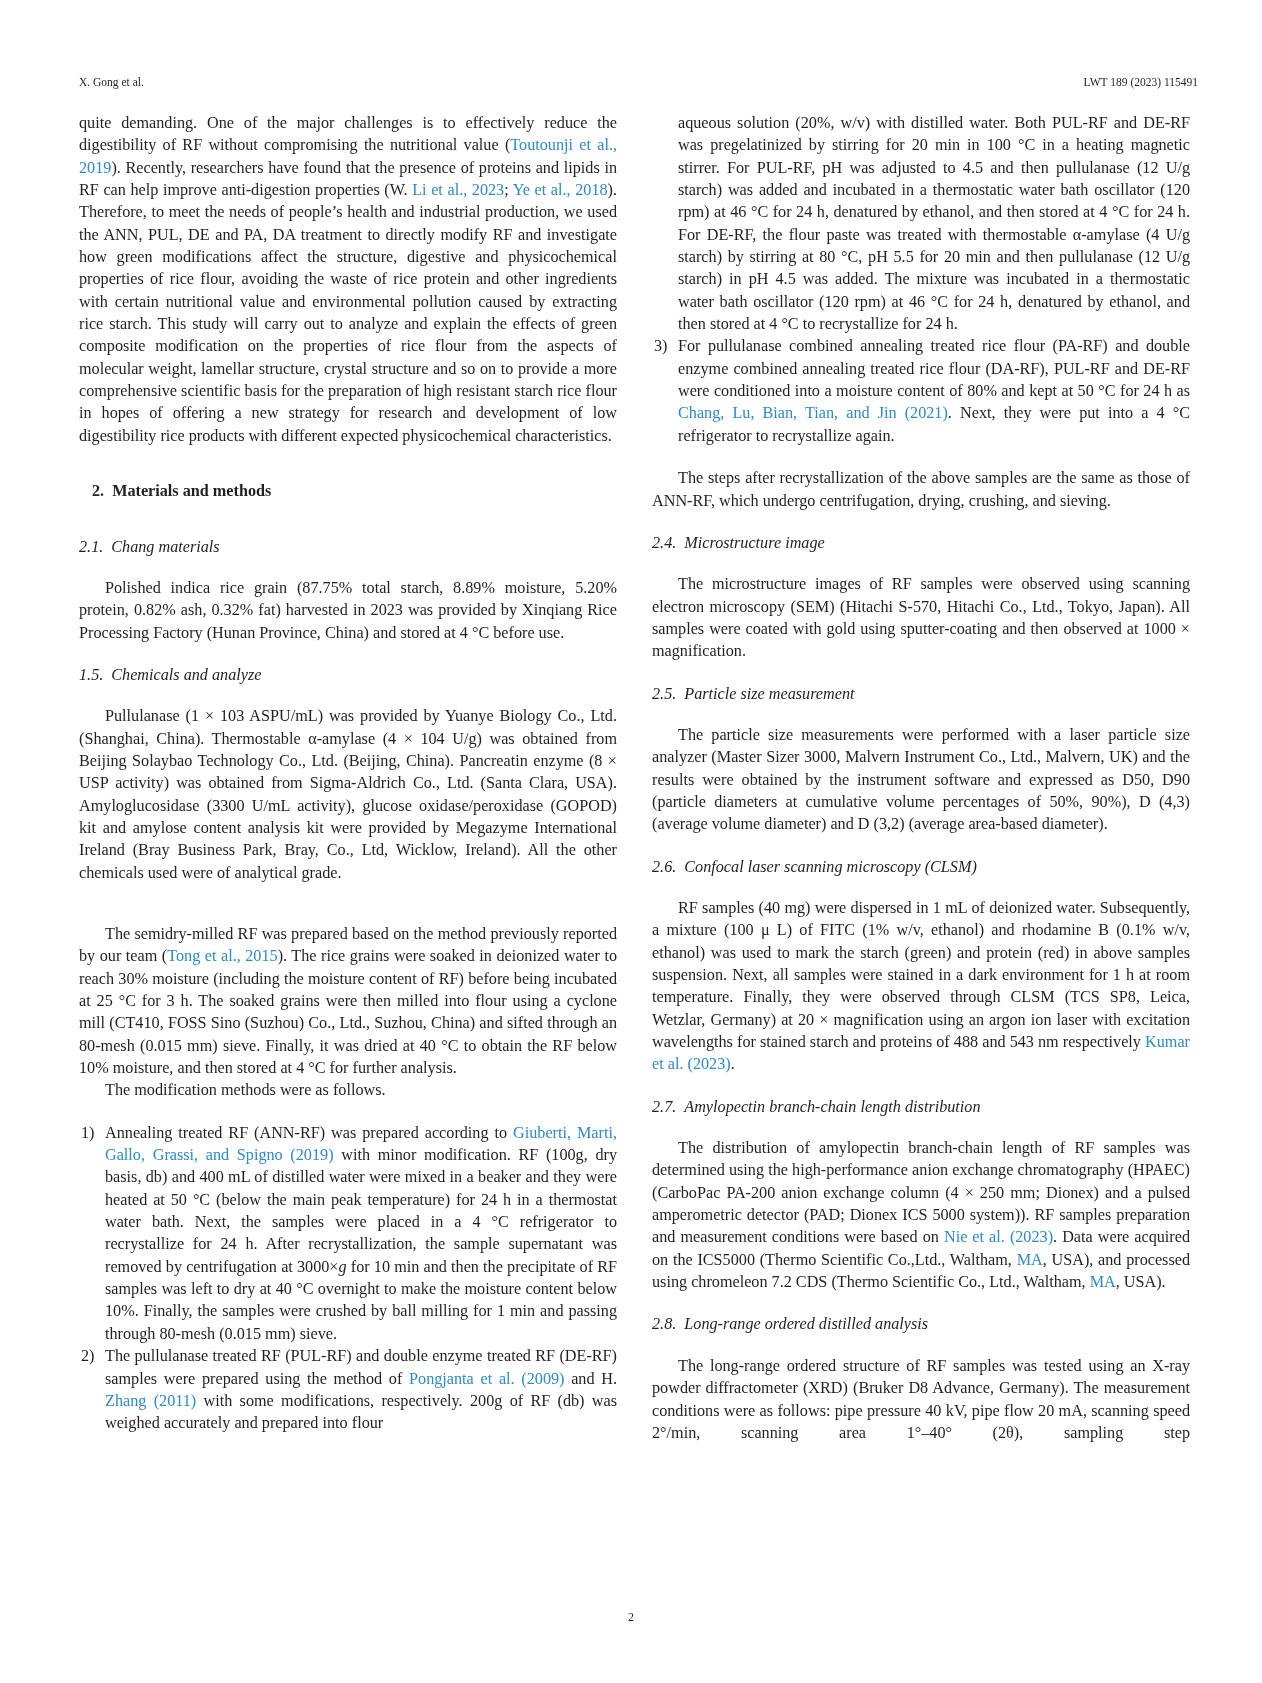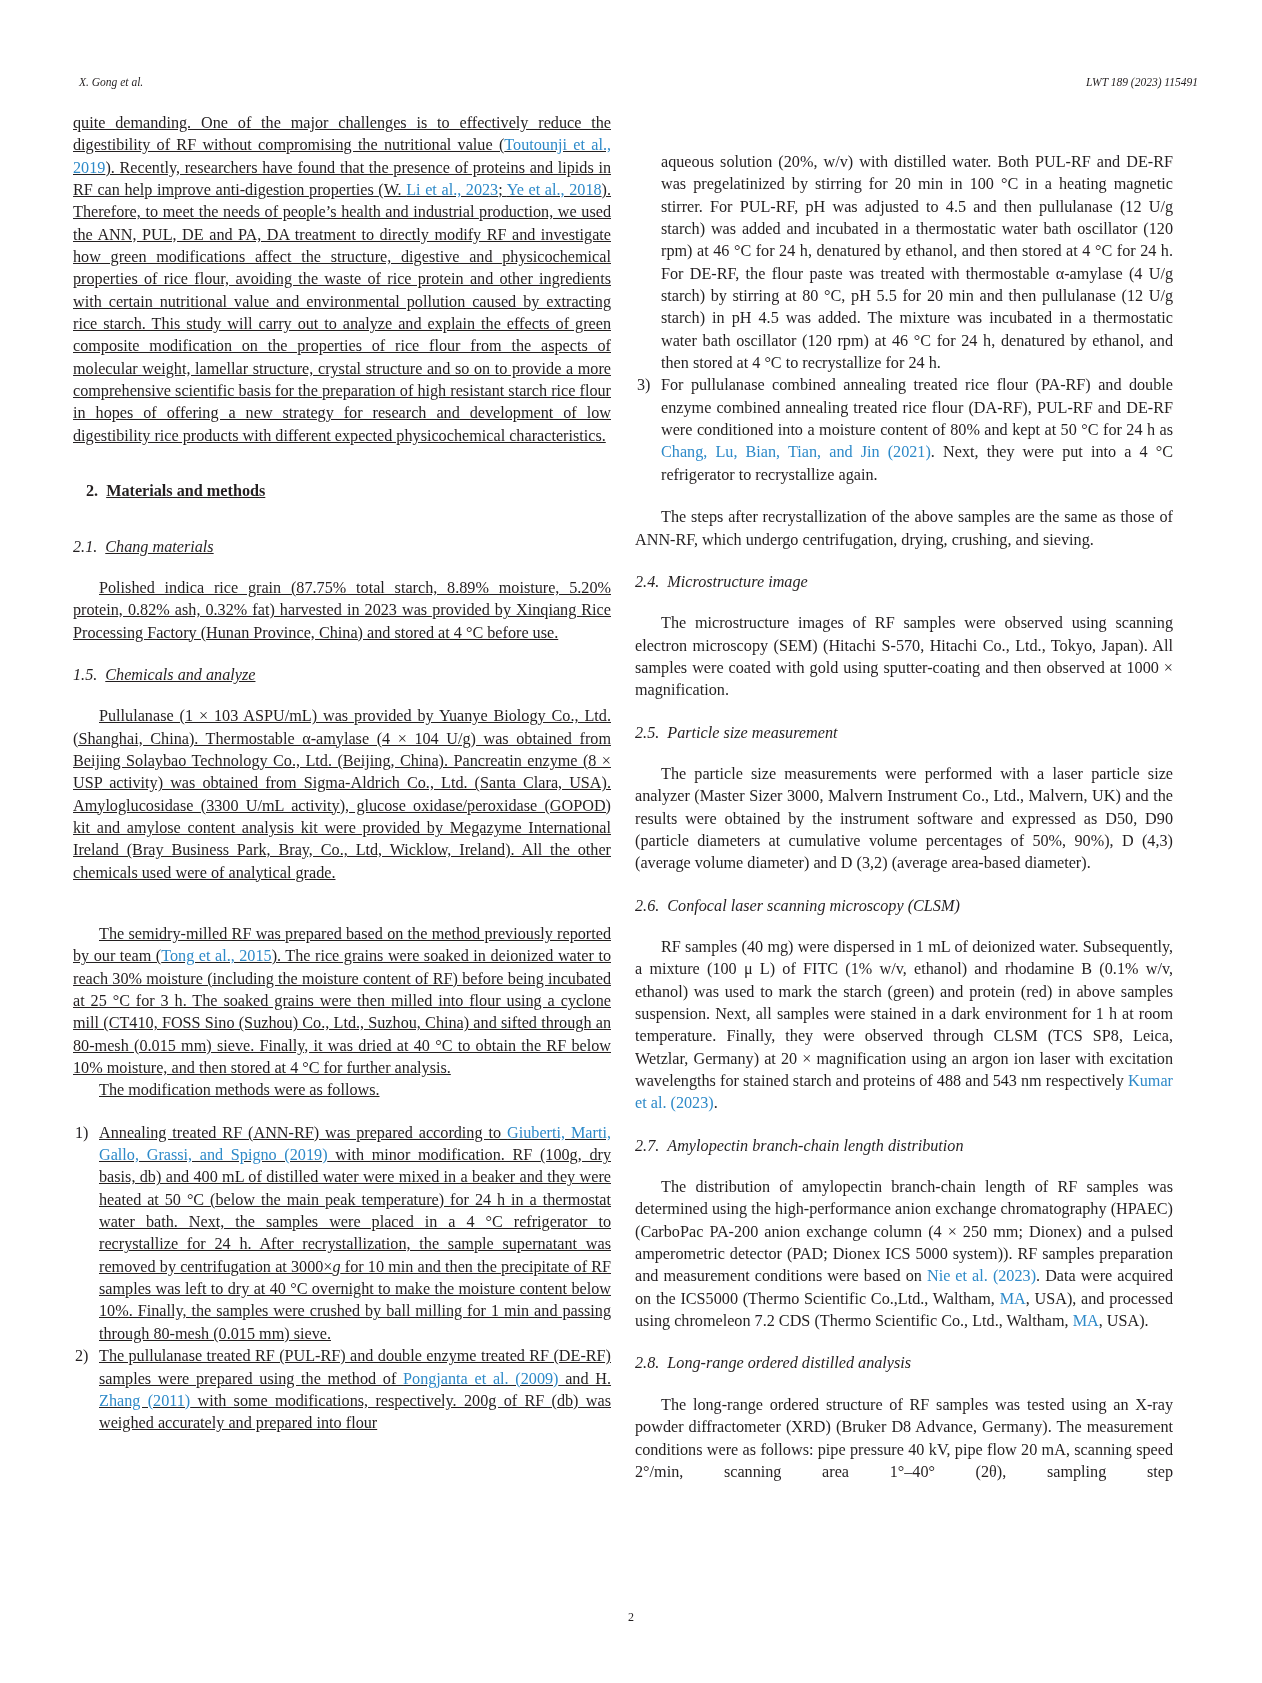--- a/index.html
+++ b/index.html
@@ -1,23 +1,23 @@
 <!DOCTYPE html>
 <html><head>
 <meta charset="utf-8">
 <style>
   html, body { margin: 0; padding: 0; background: #ffffff; }
   body { width: 1262px; height: 1683px; position: relative; overflow: hidden; color: #231f20;
          font-family: "Liberation Serif", "DejaVu Serif", serif; }
-  .running-head { position: absolute; top: 76px; font-size: 11.5px; font-style: italic; color: #231f20; }
+  .running-head { position: absolute; top: 76px; font-size: 11.5px; color: #231f20; }
   .rh-left { left: 79px; }
   .rh-right { right: 64px; }
   .col { position: absolute; top: 112px; width: 538px; font-size: 16.2px; line-height: 22.35px; }
-  .col-left { left: 73px; text-decoration: underline; }
-  .col-right { left: 635px; margin-top: 39px; }
+  .col-left { left: 79px; }
+  .col-right { left: 652px; }
   p { margin: 0; text-align: justify; hyphens: auto; }
   p.indent { text-indent: 26px; }
   .link { color: #2e8ac9; }
   h2 { font-size: 16.2px; font-weight: bold; margin: 13px; line-height: 22.35px; }
   h3 { font-size: 16.2px; font-weight: normal; font-style: italic; margin: 0; line-height: 22.35px; }
   .num { display: inline-block; margin-right: 8px; }
   .gap { height: 22.35px; }
   ol.methods { list-style: none; margin: 0; padding: 0; }
   ol.methods li { position: relative; padding-left: 26px; text-align: justify; }
   ol.methods li .marker { position: absolute; left: 2px; top: 0; }

